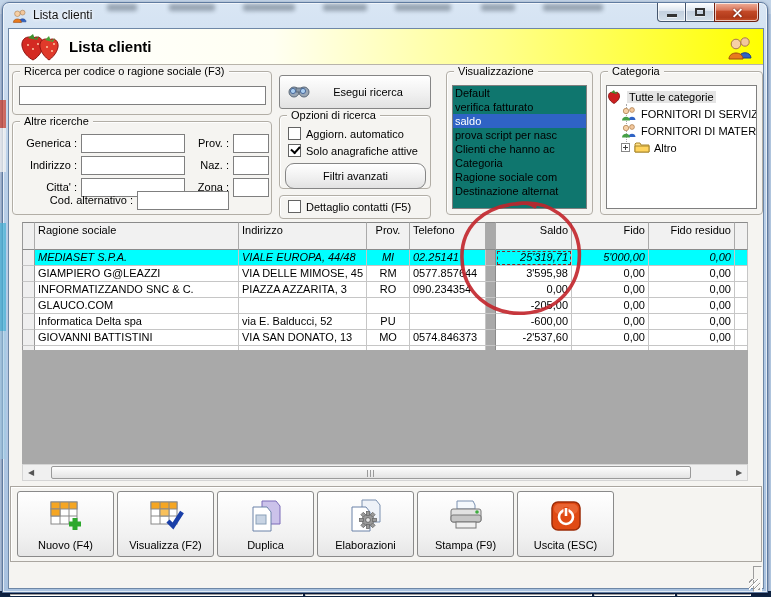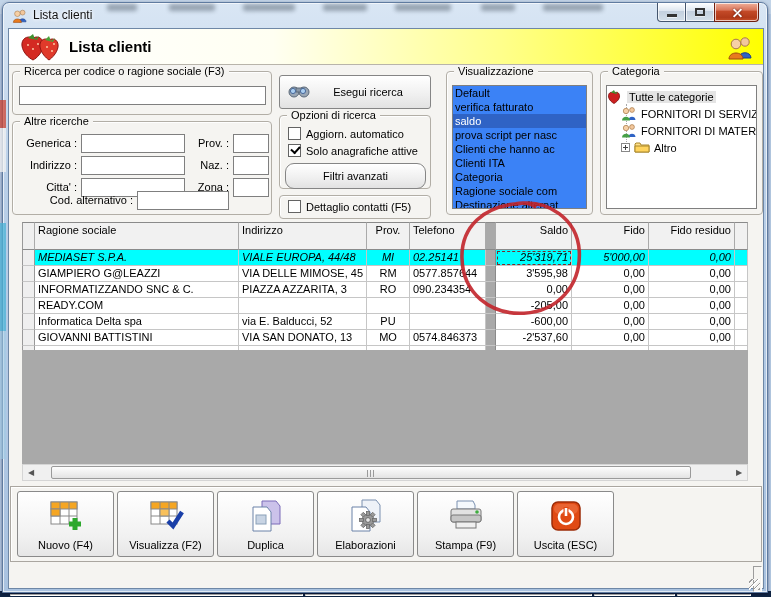--- a/index.html
+++ b/index.html
@@ -51,21 +51,21 @@
   .btn { border:1px solid #858585; border-radius:3px; background:linear-gradient(#ffffff,#efefef 60%,#e2e2e2);
     font-size:11px; color:#000; display:flex; align-items:center; justify-content:center; cursor:default;
     box-shadow:inset 0 1px 0 #fff; }
 
   .chk-row { position:absolute; display:flex; align-items:center; font-size:11px; gap:5px; }
   .chk-box { width:13px; height:13px; background:#fff; border:1px solid #636363; position:relative; flex:none; }
   .chk-box.on:after { content:""; position:absolute; left:2px; top:1px; width:7px; height:4px;
     border-left:2px solid #000; border-bottom:2px solid #000; transform:rotate(-48deg); }
 
   
-  .listbox { position:absolute; left:5px; top:13px; right:5px; bottom:5px; background:#3b82f6; border:1px solid #7f7f7f; overflow:hidden; }
+  .listbox { position:absolute; left:5px; top:13px; right:5px; bottom:5px; background:#0f766e; border:1px solid #7f7f7f; overflow:hidden; }
   .lb-item { height:14px; line-height:14px; font-size:11px; padding:0 2px; white-space:nowrap; overflow:hidden; color:#000; }
   .lb-item.sel { background:#2f63c5; color:#fff; }
 
   
   .treebox { position:absolute; left:5px; top:13px; right:5px; bottom:5px; background:#fff; border:1px solid #7f7f7f; overflow:hidden; padding-top:2px; }
   .tree-row { height:17px; display:flex; align-items:center; font-size:11px; white-space:nowrap; position:relative; }
   .tree-row .ico { width:16px; height:15px; margin-right:4px; flex:none; }
   .tree-row.lvl1 { padding-left:14px; }
   .tree-row .tlabel.sel { background:#e4e4e4; padding:0 2px; }
   .plusbox { width:9px; height:9px; border:1px solid #888; background:#fff; position:relative; margin-right:4px; flex:none; }
@@ -260,21 +260,20 @@
     </div>
 
     <div class="group" style="left:437px;top:42px;width:147px;height:144px;">
       <span class="glabel">Visualizzazione</span>
       <div class="listbox" id="vis-list">
           <div class="lb-item">Default</div>
           <div class="lb-item">verifica fatturato</div>
           <div class="lb-item sel">saldo</div>
           <div class="lb-item">prova script per nasc</div>
           <div class="lb-item">Clienti che hanno ac</div>
-          <div class="lb-item">Clienti ITA</div>
           <div class="lb-item">Categoria</div>
           <div class="lb-item">Ragione sociale com</div>
           <div class="lb-item">Destinazione alternat</div>
         </div>
     </div>
 
     <div class="group" style="left:591px;top:42px;width:163px;height:144px;">
       <span class="glabel">Categoria</span>
       <div class="treebox" id="cat-tree">
         <div class="tree-guide"></div>
@@ -358,21 +357,21 @@
           <div class="gcell c-center">RO</div>
           <div class="gcell ">090.234354</div>
           <div class="gcell c-sep"></div>
           <div class="gcell c-num">0,00</div>
           <div class="gcell c-num">0,00</div>
           <div class="gcell c-num">0,00</div>
           <div class="gcell "></div>
         </div>
         <div class="grid-row">
           <div class="gcell c-ind"></div>
-          <div class="gcell ">READY.COM</div>
+          <div class="gcell ">GLAUCO.COM</div>
           <div class="gcell "></div>
           <div class="gcell c-center"></div>
           <div class="gcell "></div>
           <div class="gcell c-sep"></div>
           <div class="gcell c-num">-205,00</div>
           <div class="gcell c-num">0,00</div>
           <div class="gcell c-num">0,00</div>
           <div class="gcell "></div>
         </div>
         <div class="grid-row">

